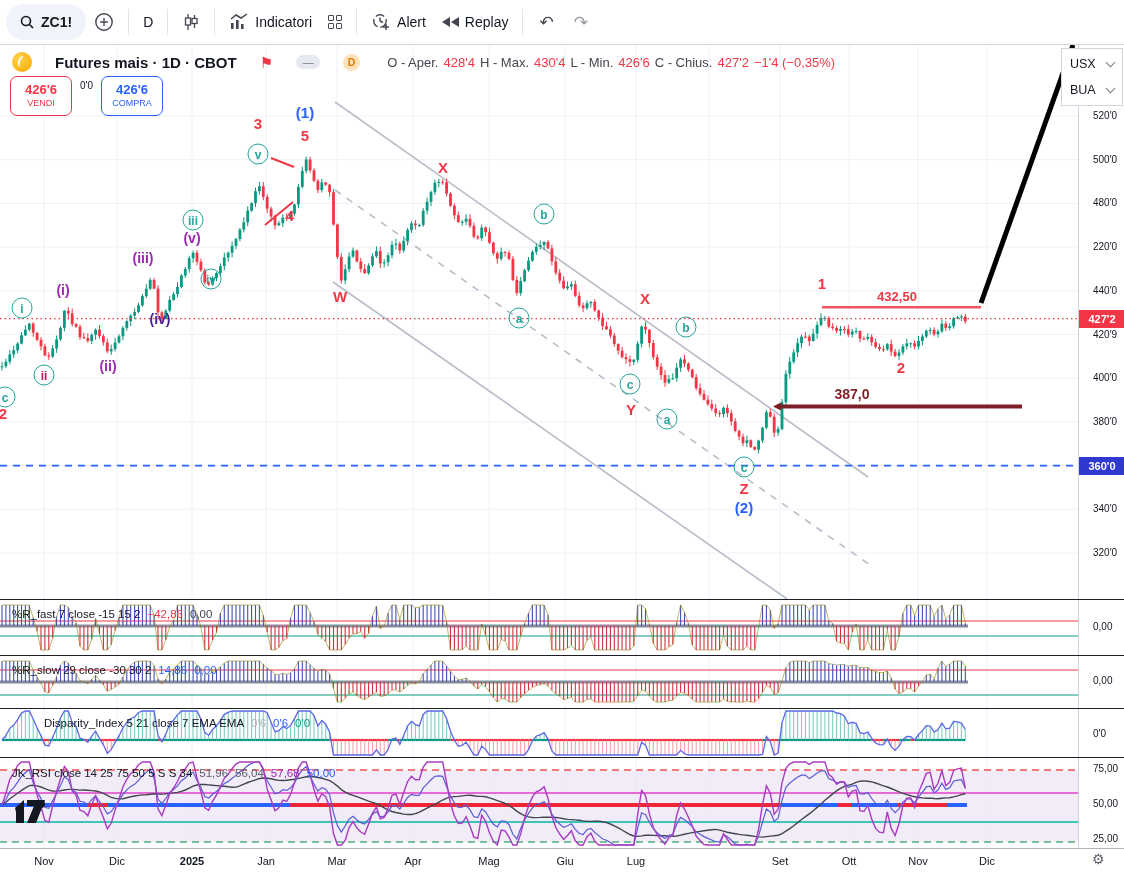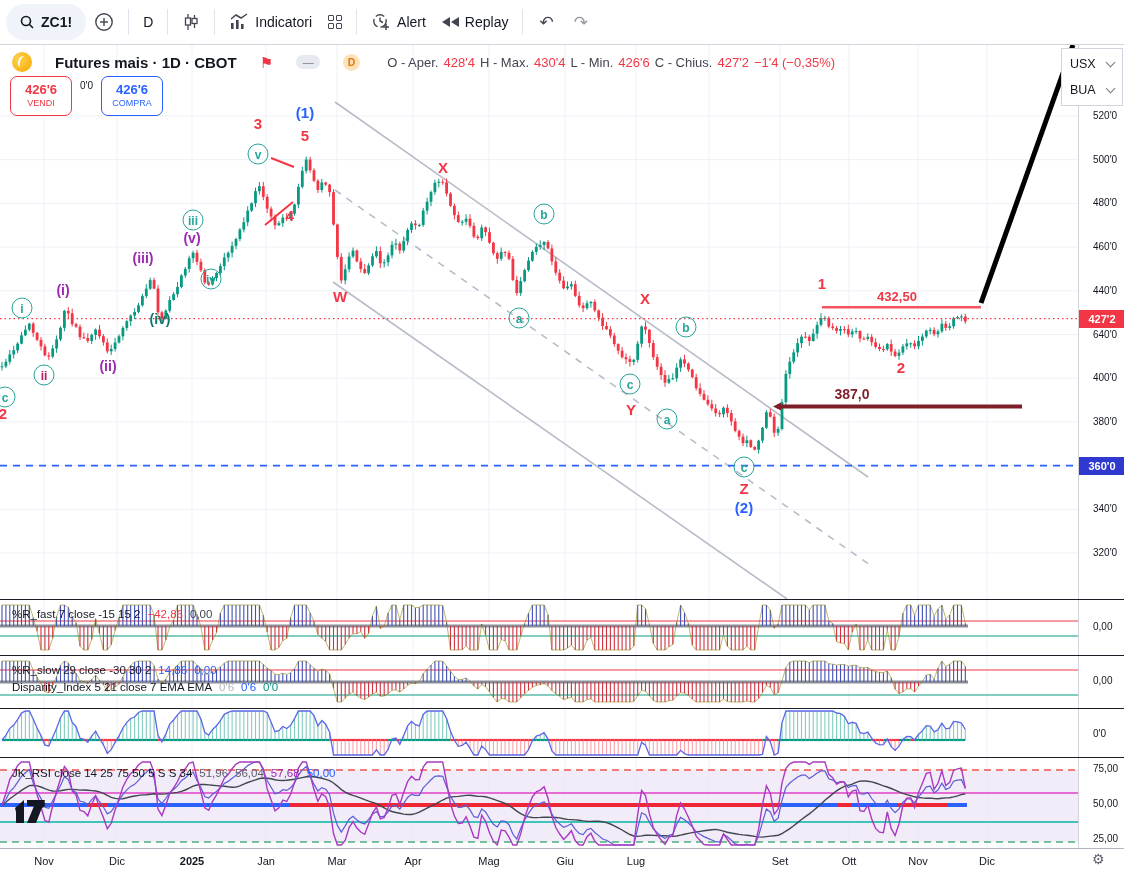--- a/index.html
+++ b/index.html
@@ -1756,23 +1756,23 @@
       <polyline points="2,206.0 5.9,203.2 9.8,199.7 13.7,197.0 17.6,194.2 21.5,191.4 25.4,188.9 29.3,186.6 33.2,186.3 37.1,186.9 41,188.0 44.9,189.7 48.8,191.2 52.699999999999996,192.0 56.6,192.1 60.5,191.8 64.4,191.0 68.3,190.4 72.2,190.4 76.1,190.6 80,191.1 83.89999999999999,191.0 87.8,191.2 91.7,191.6 95.6,192.0 99.5,192.9 103.39999999999999,194.4 107.3,196.3 111.2,198.3 115.1,199.4 119,199.9 122.89999999999999,199.7 126.8,198.8 130.7,197.8 134.6,197.0 138.5,196.4 142.4,195.9 146.29999999999998,195.7 150.2,195.2 154.1,194.7 158,195.0 161.9,195.1 165.79999999999998,194.9 169.7,194.3 173.6,193.9 177.5,193.4 181.4,192.4 185.29999999999998,191.0 189.2,189.1 193.1,187.2 197,186.0 200.9,185.4 204.79999999999998,185.5 208.7,185.9 212.6,186.3 216.5,186.6 220.4,187.0 224.29999999999998,187.3 228.2,187.8 232.1,188.2 236,188.1 239.9,186.8 243.79999999999998,185.1 247.7,183.5 251.6,182.2 255.5,180.8 259.4,179.5 263.3,179.0 267.2,179.2 271.09999999999997,179.8 275,180.8 278.9,181.4 282.8,181.5 286.7,181.2 290.59999999999997,180.7 294.5,180.2 298.4,179.4 302.3,178.6 306.2,177.8 310.09999999999997,177.5 314,177.8 317.9,178.5 321.8,179.3 325.7,180.3 329.59999999999997,181.6 333.5,184.0 337.4,187.1 341.3,190.6 345.2,193.2 349.09999999999997,195.0 353,196.4 356.9,197.7 360.8,199.1 364.7,200.7 368.59999999999997,202.1 372.5,203.4 376.4,204.7 380.3,206.7 384.2,208.9 388.09999999999997,211.1 392,212.5 395.9,213.5 399.8,214.3 403.7,215.1 407.59999999999997,215.5 411.5,215.5 415.4,214.6 419.3,213.2 423.2,211.1 427.09999999999997,209.1 431,207.2 434.9,205.3 438.8,203.2 442.7,201.0 446.59999999999997,199.2 450.5,198.1 454.4,197.6 458.3,197.4 462.2,196.9 466.09999999999997,196.4 470,196.3 473.9,196.8 477.8,197.4 481.7,197.4 485.59999999999997,197.8 489.5,198.8 493.4,200.2 497.3,201.7 501.2,202.9 505.09999999999997,204.5 509,206.5 512.9,209.1 516.8,212.1 520.6999999999999,214.6 524.6,216.6 528.5,217.9 532.4,218.5 536.3,218.6 540.1999999999999,218.4 544.1,218.1 548,218.2 551.9,218.4 555.8,218.5 559.6999999999999,218.9 563.6,219.7 567.5,220.4 571.4,220.6 575.3,220.9 579.1999999999999,221.2 583.1,221.9 587,222.3 590.9,222.4 594.8,222.3 598.6999999999999,222.2 602.6,222.7 606.5,223.6 610.4,225.0 614.3,226.8 618.1999999999999,228.9 622.1,231.0 626,233.3 629.9,235.5 633.8,237.0 637.6999999999999,237.4 641.6,236.9 645.5,236.3 649.4,236.1 653.3,236.4 657.1999999999999,236.5 661.1,236.7 665,236.8 668.9,237.1 672.8,237.4 676.6999999999999,237.0 680.6,236.1 684.5,235.2 688.4,234.4 692.3,233.6 696.1999999999999,233.0 700.1,232.4 704,231.8 707.9,231.2 711.8,230.7 715.6999999999999,230.4 719.6,231.1 723.5,232.1 727.4,233.2 731.3,234.0 735.1999999999999,234.7 739.1,235.4 743,235.9 746.9,236.2 750.8,236.7 754.6999999999999,237.4 758.6,237.9 762.5,238.1 766.4,237.6 770.3,237.1 774.1999999999999,236.8 778.1,236.2 782,234.6 785.9,232.2 789.8,229.6 793.6999999999999,226.7 797.6,223.6 801.5,220.5 805.4,217.6 809.3,214.9 813.1999999999999,211.8 817.1,208.4 821,204.9 824.9,201.2 828.8,198.1 832.6999999999999,194.9 836.6,191.8 840.5,189.3 844.4,187.3 848.3,186.3 852.1999999999999,185.1 856.1,183.4 860,182.2 863.9,181.9 867.8,182.2 871.6999999999999,182.9 875.6,184.0 879.5,185.4 883.4,186.8 887.3,188.0 891.1999999999999,189.5 895.1,191.2 899,192.9 902.9,194.4 906.8,195.7 910.6999999999999,196.7 914.6,197.8 918.5,198.5 922.4,198.9 926.3,199.2 930.1999999999999,199.1 934.1,199.5 938,199.7 941.9,199.2 945.8,198.9 949.6999999999999,198.7 953.6,197.9 957.5,196.8 961.4,195.6 965.3,194.7" fill="none" stroke="#41464e" stroke-width="1.4"></polyline>
       <polyline points="2,206.0 5.9,200.5 9.8,192.7 13.7,188.8 17.6,183.2 21.5,177.3 25.4,173.8 29.3,170.5 33.2,183.8 37.1,192.5 41,199.6 44.9,208.2 48.8,209.4 52.699999999999996,201.7 56.6,194.4 60.5,186.6 64.4,177.8 68.3,180.5 72.2,191.0 76.1,193.4 80,202.3 83.89999999999999,203.0 87.8,205.5 91.7,200.6 95.6,196.6 99.5,202.7 103.39999999999999,208.0 107.3,214.8 111.2,212.5 115.1,206.8 119,201.6 122.89999999999999,195.4 126.8,190.9 130.7,187.4 134.6,185.3 138.5,181.4 142.4,176.7 146.29999999999998,173.4 150.2,169.9 154.1,179.5 158,200.1 161.9,204.5 165.79999999999998,199.5 169.7,193.5 173.6,190.5 177.5,186.9 181.4,181.7 185.29999999999998,179.0 189.2,175.0 193.1,173.1 197,181.4 200.9,188.4 204.79999999999998,197.5 208.7,199.0 212.6,195.3 216.5,192.4 220.4,188.8 224.29999999999998,184.5 228.2,182.4 232.1,179.3 236,176.4 239.9,172.8 243.79999999999998,170.2 247.7,166.6 251.6,164.5 255.5,163.0 259.4,163.0 263.3,171.2 267.2,181.8 271.09999999999997,188.2 275,194.8 278.9,193.7 282.8,190.7 286.7,191.4 290.59999999999997,188.8 294.5,183.9 298.4,176.3 302.3,170.9 306.2,167.6 310.09999999999997,177.1 314,185.4 317.9,192.0 321.8,188.6 325.7,190.2 329.59999999999997,195.7 333.5,214.1 337.4,226.4 341.3,233.1 345.2,226.9 349.09999999999997,220.2 353,217.2 356.9,221.0 360.8,223.6 364.7,225.0 368.59999999999997,220.4 372.5,215.3 376.4,212.5 380.3,217.8 384.2,217.1 388.09999999999997,212.9 392,206.9 395.9,206.3 399.8,210.1 403.7,204.4 407.59999999999997,198.5 411.5,195.3 415.4,196.4 419.3,196.3 423.2,188.9 427.09999999999997,184.8 431,180.8 434.9,177.3 438.8,176.9 442.7,177.4 446.59999999999997,187.7 450.5,197.4 454.4,203.9 458.3,208.3 462.2,208.1 466.09999999999997,205.9 470,210.9 473.9,217.7 477.8,218.6 481.7,209.9 485.59999999999997,213.0 489.5,219.5 493.4,225.2 497.3,227.9 501.2,221.8 505.09999999999997,222.3 509,225.7 512.9,235.3 516.8,240.0 520.6999999999999,229.5 524.6,221.0 528.5,214.4 532.4,208.8 536.3,205.7 540.1999999999999,204.6 544.1,202.7 548,207.1 551.9,215.2 555.8,221.2 559.6999999999999,225.0 563.6,228.4 567.5,226.8 571.4,224.8 575.3,230.4 579.1999999999999,234.5 583.1,235.6 587,230.7 590.9,229.4 594.8,233.5 598.6999999999999,236.6 602.6,240.0 606.5,241.2 610.4,243.5 614.3,246.0 618.1999999999999,246.0 622.1,246.0 626,246.0 629.9,246.0 633.8,246.0 637.6999999999999,229.2 641.6,213.8 645.5,215.7 649.4,223.3 653.3,230.0 657.1999999999999,233.8 661.1,236.9 665,239.6 668.9,236.2 672.8,235.3 676.6999999999999,225.3 680.6,218.4 684.5,220.7 688.4,224.0 692.3,227.9 696.1999999999999,232.9 700.1,235.3 704,237.6 707.9,239.4 711.8,241.0 715.6999999999999,242.7 719.6,243.1 723.5,235.3 727.4,237.8 731.3,241.3 735.1999999999999,244.9 739.1,246.0 743,246.0 746.9,245.2 750.8,246.0 754.6999999999999,246.0 758.6,236.9 762.5,223.1 766.4,210.1 770.3,213.0 774.1999999999999,222.3 778.1,219.2 782,201.3 785.9,188.4 789.8,184.0 793.6999999999999,180.9 797.6,178.0 801.5,176.1 805.4,176.1 809.3,179.6 813.1999999999999,177.0 817.1,174.0 821,171.9 824.9,171.9 828.8,179.8 832.6999999999999,181.1 836.6,183.8 840.5,182.9 844.4,183.0 848.3,188.6 852.1999999999999,186.8 856.1,186.4 860,194.8 863.9,195.1 867.8,193.4 871.6999999999999,199.5 875.6,204.4 879.5,206.6 883.4,207.0 887.3,201.3 891.1999999999999,209.5 895.1,213.7 899,209.9 902.9,203.1 906.8,200.0 910.6999999999999,199.9 914.6,203.8 918.5,197.8 922.4,193.3 926.3,187.9 930.1999999999999,187.2 934.1,193.9 938,191.0 941.9,184.1 945.8,190.4 949.6999999999999,188.8 953.6,182.2 957.5,181.2 961.4,180.7 965.3,189.1" fill="none" stroke="#5c5cd6" stroke-width="1.2"></polyline>
       <polyline points="2,206.0 5.9,194.3 9.8,180.3 13.7,174.2 17.6,166.4 21.5,163.0 25.4,163.0 29.3,163.0 33.2,180.0 37.1,195.9 41,208.0 44.9,221.4 48.8,223.1 52.699999999999996,206.5 56.6,192.5 60.5,179.7 64.4,167.5 68.3,172.5 72.2,191.8 76.1,196.1 80,211.3 83.89999999999999,212.5 87.8,216.8 91.7,205.5 95.6,196.9 99.5,209.0 103.39999999999999,218.6 107.3,229.7 111.2,224.3 115.1,210.9 119,199.9 122.89999999999999,188.0 126.8,180.3 130.7,174.7 134.6,171.3 138.5,165.8 142.4,163.0 146.29999999999998,163.0 150.2,163.0 154.1,173.4 158,210.0 161.9,216.6 165.79999999999998,206.3 169.7,194.5 173.6,189.0 177.5,182.5 181.4,174.0 185.29999999999998,169.8 189.2,164.0 193.1,163.0 197,178.9 200.9,192.7 204.79999999999998,208.8 208.7,211.3 212.6,202.3 216.5,195.8 220.4,187.9 224.29999999999998,179.3 228.2,175.3 232.1,169.8 236,165.1 239.9,163.0 243.79999999999998,163.0 247.7,163.0 251.6,163.0 255.5,163.0 259.4,163.0 263.3,169.7 267.2,189.9 271.09999999999997,201.0 275,211.8 278.9,208.9 282.8,201.1 286.7,202.5 290.59999999999997,195.3 294.5,183.6 298.4,169.0 302.3,163.0 306.2,163.0 310.09999999999997,175.5 314,190.8 317.9,202.2 321.8,194.7 325.7,197.7 329.59999999999997,207.8 333.5,234.6 337.4,246.0 341.3,246.0 345.2,241.4 349.09999999999997,228.5 353,222.6 356.9,229.0 360.8,233.0 364.7,235.3 368.59999999999997,225.0 372.5,214.1 376.4,208.1 380.3,219.8 384.2,218.4 388.09999999999997,208.9 392,196.3 395.9,195.1 399.8,205.5 403.7,193.4 407.59999999999997,182.7 411.5,177.3 415.4,180.7 419.3,180.5 423.2,168.0 427.09999999999997,163.0 431,163.0 434.9,163.0 438.8,163.0 442.7,163.0 446.59999999999997,183.7 450.5,204.9 454.4,217.0 458.3,224.5 462.2,224.0 466.09999999999997,217.7 470,227.2 473.9,238.1 477.8,239.4 481.7,216.2 485.59999999999997,222.4 489.5,233.8 493.4,242.2 497.3,245.9 501.2,231.0 505.09999999999997,231.9 509,238.0 512.9,246.0 516.8,246.0 520.6999999999999,234.9 524.6,218.9 528.5,207.3 532.4,197.9 536.3,192.9 540.1999999999999,191.1 544.1,187.7 548,199.2 551.9,217.2 555.8,228.5 559.6999999999999,235.0 563.6,240.4 567.5,236.5 571.4,231.7 575.3,241.8 579.1999999999999,246.0 583.1,246.0 587,237.6 590.9,234.2 594.8,242.3 598.6999999999999,246.0 602.6,246.0 606.5,246.0 610.4,246.0 614.3,246.0 618.1999999999999,246.0 622.1,246.0 626,246.0 629.9,246.0 633.8,246.0 637.6999999999999,215.4 641.6,191.4 645.5,196.5 649.4,214.9 653.3,228.5 657.1999999999999,235.6 661.1,240.9 665,245.3 668.9,238.4 672.8,236.5 676.6999999999999,216.4 680.6,204.0 684.5,210.0 688.4,218.2 692.3,227.0 696.1999999999999,237.1 700.1,241.4 704,245.5 707.9,246.0 711.8,246.0 715.6999999999999,246.0 719.6,246.0 723.5,234.8 727.4,240.5 731.3,246.0 735.1999999999999,246.0 739.1,246.0 743,246.0 746.9,246.0 750.8,246.0 754.6999999999999,246.0 758.6,230.4 762.5,205.5 766.4,186.9 770.3,194.2 774.1999999999999,215.4 778.1,210.1 782,183.9 785.9,169.3 789.8,164.9 793.6999999999999,163.0 797.6,163.0 801.5,163.0 805.4,163.0 809.3,165.4 813.1999999999999,163.0 817.1,163.0 821,163.0 824.9,163.0 828.8,175.4 832.6999999999999,178.7 836.6,185.3 840.5,182.8 844.4,183.1 848.3,197.9 852.1999999999999,192.2 856.1,191.1 860,211.7 863.9,212.5 867.8,206.2 871.6999999999999,220.1 875.6,229.4 879.5,233.2 883.4,233.7 887.3,213.0 891.1999999999999,229.4 895.1,236.5 899,224.7 902.9,206.5 906.8,199.2 910.6999999999999,198.9 914.6,208.6 918.5,193.6 922.4,184.2 926.3,174.4 930.1999999999999,173.3 934.1,190.4 938,184.3 941.9,171.8 945.8,186.6 949.6999999999999,183.4 953.6,171.4 957.5,169.8 961.4,169.0 965.3,189.5" fill="none" stroke="#a93ac0" stroke-width="1.4"></polyline>
     </svg>
   <div id="ew-layer"></div>
 
   <div id="price-axis">
       <div class="ptick" style="top: 65px;">520'0</div>
       <div class="ptick" style="top: 108.7px;">500'0</div>
       <div class="ptick" style="top: 152.4px;">480'0</div>
-      <div class="ptick" style="top: 196.1px;">460'0</div>
+      <div class="ptick" style="top: 196.1px;">220'0</div>
       <div class="ptick" style="top: 239.8px;">440'0</div>
-      <div class="ptick" style="top: 283.5px;">640'0</div>
+      <div class="ptick" style="top: 283.5px;">420'9</div>
       <div class="ptick" style="top: 327.2px;">400'0</div>
       <div class="ptick" style="top: 370.9px;">380'0</div>
       <div class="ptick" style="top: 414.6px;">360'0</div>
       <div class="ptick" style="top: 458.3px;">340'0</div>
       <div class="ptick" style="top: 502px;">320'0</div>
       <div class="badge" style="top: 264.659px; background: rgb(242, 54, 69);">427'2</div>
       <div class="badge" style="top: 411.6px; background: rgb(48, 57, 207);">360'0</div>
       <div class="ptick" style="top: 576px;">0,00</div>
       <div class="ptick" style="top: 630px;">0,00</div>
       <div class="ptick" style="top: 683px;">0'0</div>
@@ -1807,21 +1807,21 @@
       <div class="pane-label" style="top: 608px;">
         <span>%R_fast 7 close -15 15 2</span>
         <span style="color: rgb(242, 54, 69);">−42,86</span>
         <span style="color: rgb(67, 70, 81);">0,00</span>
       </div>
       <div class="pane-label" style="top: 664px;">
         <span>%R_slow 29 close -30 30 2</span>
         <span style="color: rgb(41, 98, 255);">14,86</span>
         <span style="color: rgb(41, 98, 255);">0,00</span>
       </div>
-      <div class="pane-label" style="top: 681px;">
+      <div class="pane-label" style="top: 717px; margin-left: 32px;">
         <span>Disparity_Index 5 21 close 7 EMA EMA</span>
         <span style="color: rgb(178, 181, 190);">0'6</span>
         <span style="color: rgb(41, 98, 255);">0'6</span>
         <span style="color: rgb(8, 153, 129);">0'0</span>
       </div>
       <div class="pane-label" style="top: 767px;">
         <span>JK_RSI close 14 25 75 50 5 S S 34</span>
         <span style="color: rgb(93, 96, 107);">51,96</span>
         <span style="color: rgb(93, 96, 107);">56,04</span>
         <span style="color: rgb(156, 39, 176);">57,68</span>
@@ -1845,21 +1845,21 @@
     <div class="ew circ" style="left: 258px; top: 154px; color: rgb(38, 166, 154); border: 1.6px solid rgb(38, 166, 154);">v</div>
     <div class="ew circ" style="left: 519px; top: 318px; color: rgb(38, 166, 154); border: 1.6px solid rgb(38, 166, 154);">a</div>
     <div class="ew circ" style="left: 544px; top: 214px; color: rgb(38, 166, 154); border: 1.6px solid rgb(38, 166, 154);">b</div>
     <div class="ew circ" style="left: 686px; top: 327px; color: rgb(38, 166, 154); border: 1.6px solid rgb(38, 166, 154);">b</div>
     <div class="ew circ" style="left: 630px; top: 384px; color: rgb(38, 166, 154); border: 1.6px solid rgb(38, 166, 154);">c</div>
     <div class="ew circ" style="left: 667px; top: 419px; color: rgb(38, 166, 154); border: 1.6px solid rgb(38, 166, 154);">a</div>
     <div class="ew circ" style="left: 744px; top: 467px; color: rgb(38, 166, 154); border: 1.6px solid rgb(38, 166, 154);">c</div>
     <div class="ew" style="left: 63px; top: 290px; color: rgb(156, 39, 176); font-size: 14px;">(i)</div>
     <div class="ew" style="left: 108px; top: 366px; color: rgb(156, 39, 176); font-size: 14px;">(ii)</div>
     <div class="ew" style="left: 143px; top: 258px; color: rgb(156, 39, 176); font-size: 14px;">(iii)</div>
-    <div class="ew" style="left: 160px; top: 319px; color: #0f766e; font-size: 14px;">(iv)</div>
+    <div class="ew" style="left: 160px; top: 319px; color: #4c1d95; font-size: 14px;">(iv)</div>
     <div class="ew" style="left: 192px; top: 238px; color: rgb(156, 39, 176); font-size: 14px;">(v)</div>
     <div class="ew" style="left: 258px; top: 123px; color: rgb(242, 54, 69);">3</div>
     <div class="ew" style="left: 290px; top: 215px; color: rgb(242, 54, 69);">4</div>
     <div class="ew" style="left: 305px; top: 135px; color: rgb(242, 54, 69);">5</div>
     <div class="ew" style="left: 340px; top: 296px; color: rgb(242, 54, 69);">W</div>
     <div class="ew" style="left: 443px; top: 167px; color: rgb(242, 54, 69);">X</div>
     <div class="ew" style="left: 645px; top: 298px; color: rgb(242, 54, 69);">X</div>
     <div class="ew" style="left: 631px; top: 409px; color: rgb(242, 54, 69);">Y</div>
     <div class="ew" style="left: 744px; top: 488px; color: rgb(242, 54, 69);">Z</div>
     <div class="ew" style="left: 822px; top: 283px; color: rgb(242, 54, 69);">1</div>

